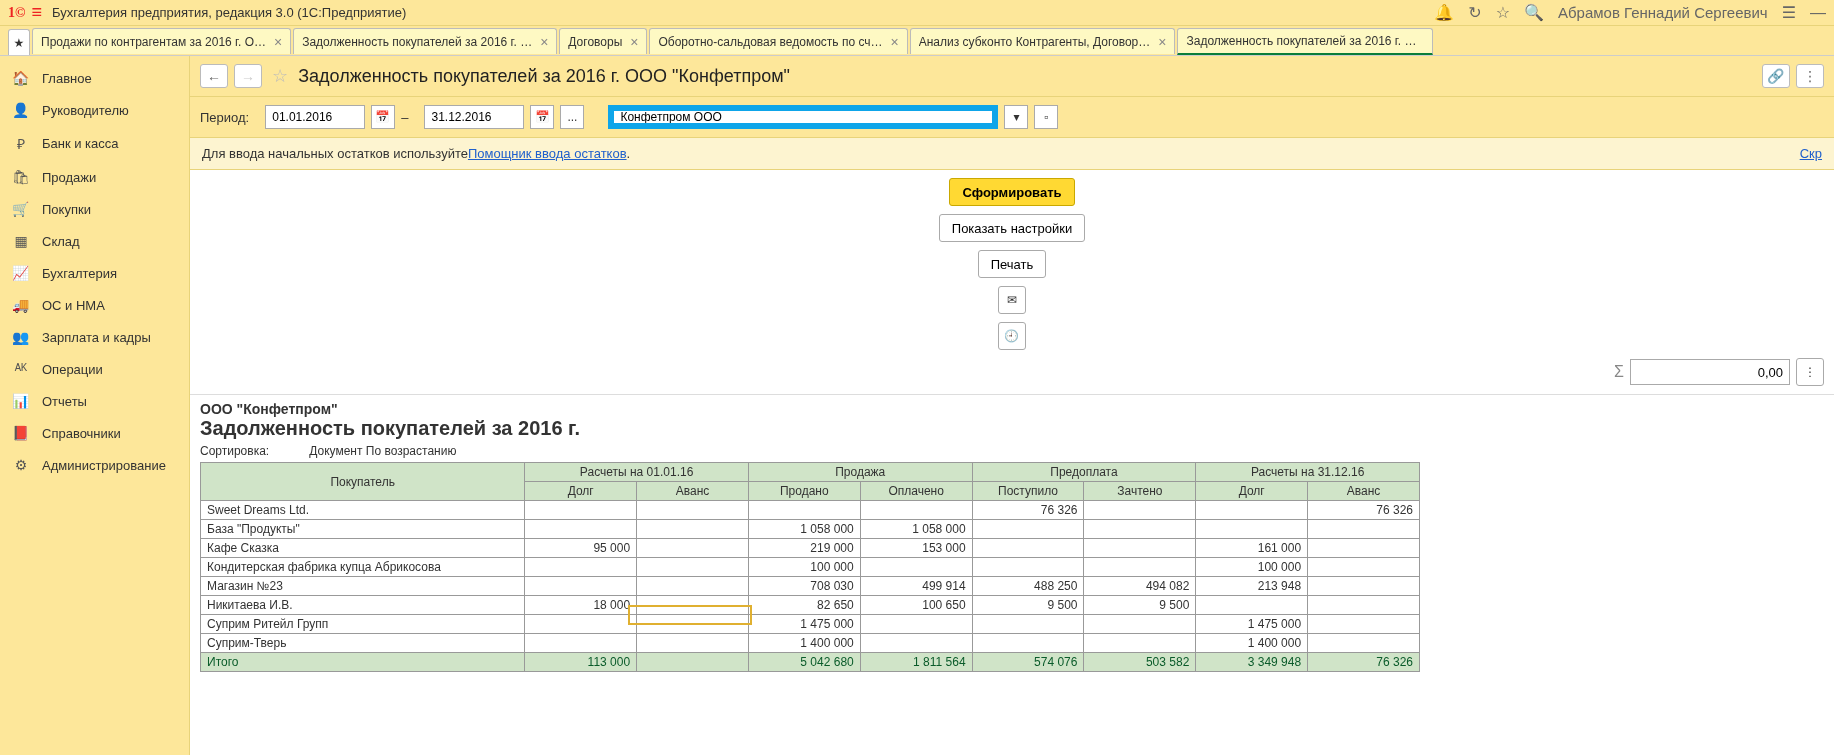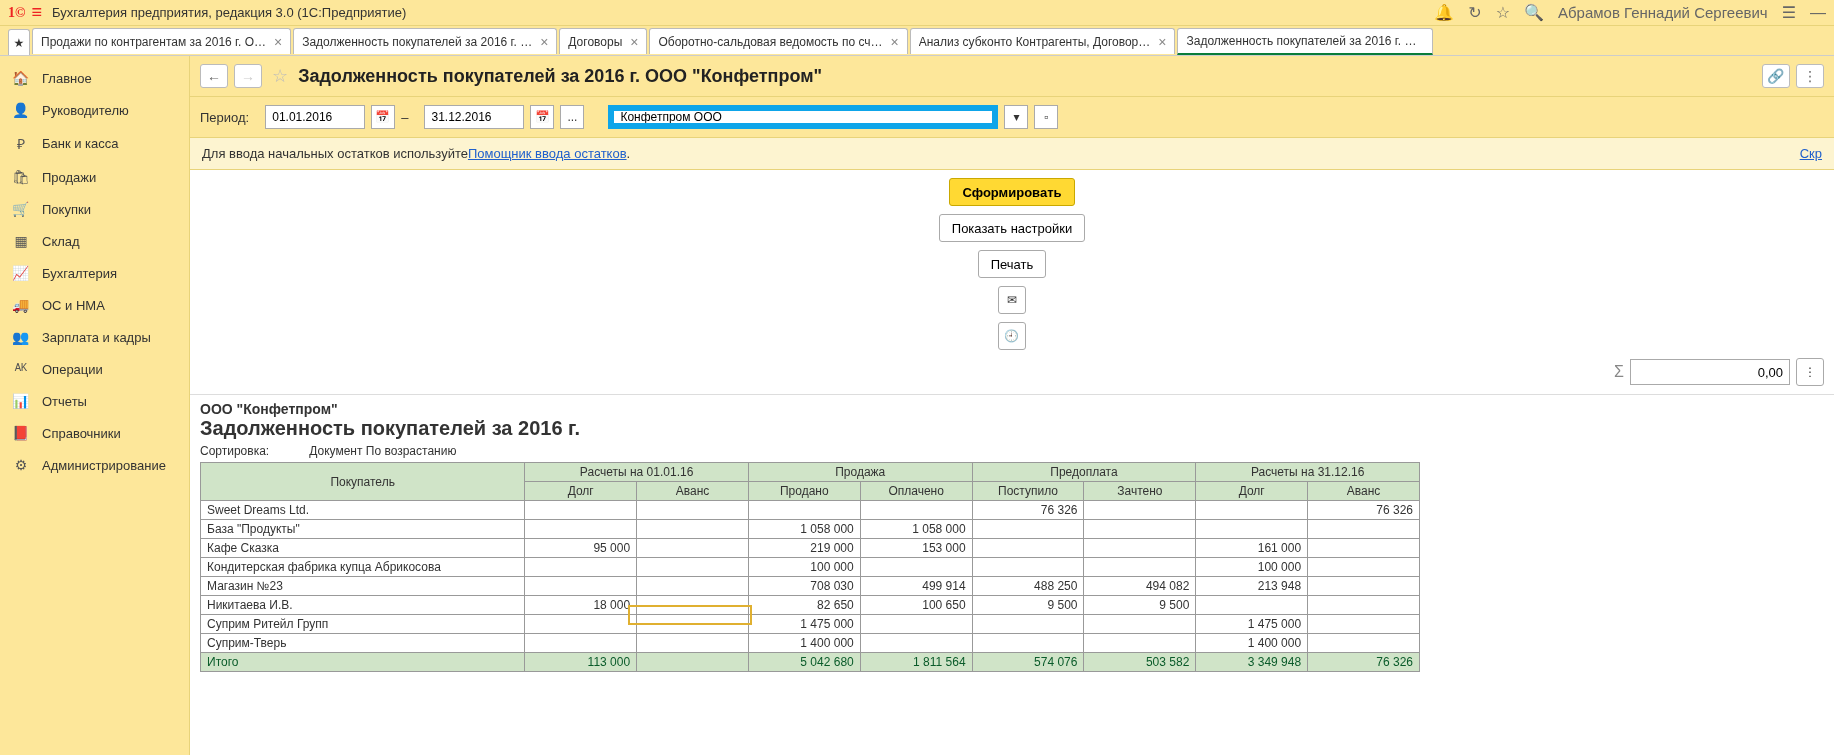--- a/index.html
+++ b/index.html
@@ -9,37 +9,37 @@
 .titlebar { height: 26px; background: #fde79a; display: flex; align-items: center; padding: 0 8px; border-bottom: 1px solid #e8d37a; }
 .logo { color: #e22; font-weight: bold; font-size: 14px; margin-right: 6px; font-family: 'Times New Roman', serif; }
 .hamburger { color: #e22; font-size: 18px; margin-right: 10px; cursor: pointer; }
 .title-text { font-size: 13px; color: #333; flex: 1; }
 .titlebar-right { display: flex; align-items: center; gap: 14px; color: #666; }
 .titlebar-icon { font-size: 16px; cursor: pointer; }
 .user-name { font-size: 15px; }
 
 .tabbar { height: 30px; background: #fde79a; display: flex; align-items: flex-end; padding: 0 8px; border-bottom: 1px solid #ccc; }
 .tab-start { width: 22px; height: 26px; background: #fff; border: 1px solid #bbb; border-bottom: none; display: flex; align-items: center; justify-content: center; margin-right: 2px; border-radius: 3px 3px 0 0; cursor: pointer; }
-.tab { height: 26px; background: #ffffff; border: 1px solid #bbb; border-bottom: none; padding: 0 8px; display: flex; align-items: center; margin-right: 2px; border-radius: 3px 3px 0 0; font-size: 12px; cursor: pointer; max-width: 290px; }
+.tab { height: 26px; background: #fef9c3; border: 1px solid #bbb; border-bottom: none; padding: 0 8px; display: flex; align-items: center; margin-right: 2px; border-radius: 3px 3px 0 0; font-size: 12px; cursor: pointer; max-width: 290px; }
 .tab.active { border-bottom: 2px solid #0a7d3a; height: 27px; }
 .tab-label { white-space: nowrap; overflow: hidden; text-overflow: ellipsis; margin-right: 8px; }
 .tab-close { color: #888; font-size: 14px; cursor: pointer; }
 
 .body-row { flex: 1; display: flex; overflow: hidden; }
 
 .sidebar { width: 190px; background: #fde79a; border-right: 1px solid #e8d37a; padding-top: 6px; }
 .side-item { display: flex; align-items: center; padding: 8px 12px; font-size: 13px; cursor: pointer; color: #333; gap: 12px; }
 .side-icon { width: 18px; text-align: center; font-size: 14px; color: #555; }
 
 .content { flex: 1; display: flex; flex-direction: column; background: #fff; overflow: hidden; }
 .content-header { background: #fde79a; padding: 8px 10px; display: flex; align-items: center; gap: 6px; border-bottom: 1px solid #e8d37a; }
 .nav-btn { width: 28px; height: 24px; border: 1px solid #bbb; background: #fff; border-radius: 3px; display: flex; align-items: center; justify-content: center; cursor: pointer; font-size: 14px; color: #666; }
 .nav-btn.disabled { color: #ccc; }
 .star-icon { font-size: 18px; color: #bbb; cursor: pointer; margin: 0 4px; }
-.page-title { font-size: 18px; font-weight: bold; color: #222; }
+.page-title { font-size: 18px; font-weight: normal; color: #222; }
 .header-right { margin-left: auto; display: flex; gap: 6px; }
 
 .params-bar { background: #fde79a; padding: 8px 10px; display: flex; align-items: center; gap: 6px; border-bottom: 1px solid #e8d37a; font-size: 13px; }
 .date-input { width: 100px; height: 24px; border: 1px solid #aaa; background: #fff; padding: 0 6px; font-size: 12px; margin-left: 10px; }
 .cal-btn, .small-btn { width: 24px; height: 24px; border: 1px solid #aaa; background: #fff; display: flex; align-items: center; justify-content: center; cursor: pointer; font-size: 12px; }
 .org-input { width: 390px; height: 24px; border: 6px solid #0ea5e9; background: #fff; padding: 0 6px; font-size: 12px; }
 
 .info-bar { background: #fdf4d0; padding: 8px 12px; border-bottom: 1px solid #e8d37a; font-size: 13px; display: flex; align-items: center; }
 .info-link { color: #2060cc; text-decoration: underline; cursor: pointer; }
 .info-right { margin-left: auto; color: #2060cc; text-decoration: underline; cursor: pointer; }

